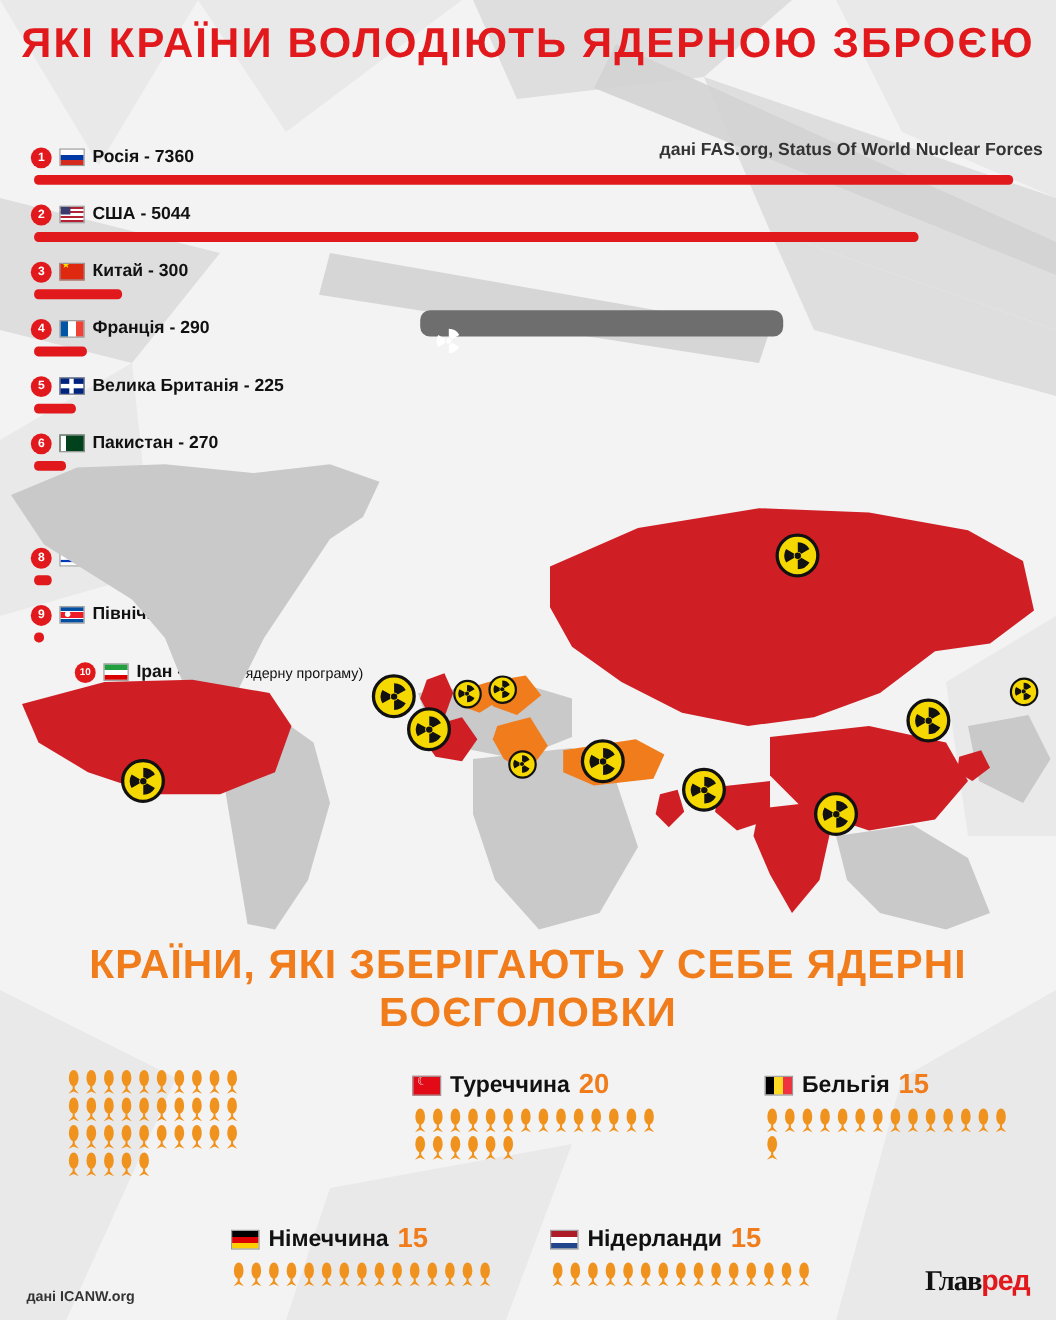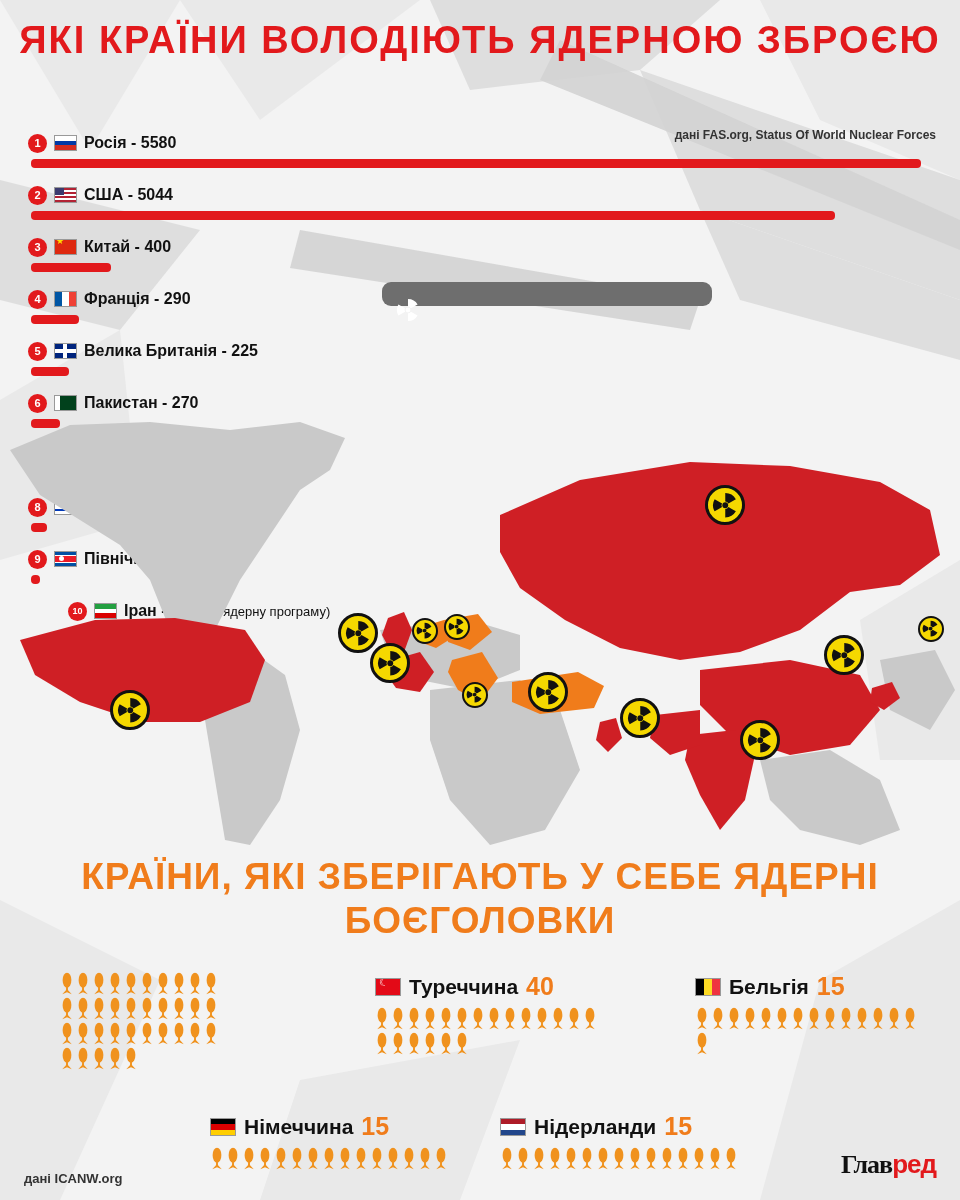--- a/index.html
+++ b/index.html
@@ -15,22 +15,22 @@
   #bg{position:absolute;inset:0;overflow:hidden;}
 
   
   .title{
     position:absolute;top:18px;left:0;width:960px;text-align:center;
     font-size:38px;line-height:44px;font-weight:bold;color:#e2191c;
     letter-spacing:2px;
     text-transform:uppercase;
   }
   .source-note{
-    position:absolute;top:128px;right:24px;
-    font-size:12px;color:#333;font-weight:bold;text-align:right;
+    position:absolute;top:128px;right:12px;
+    font-size:16px;color:#333;font-weight:bold;text-align:right;
   }
 
   
   .rank-list{position:absolute;top:130px;left:28px;width:560px;}
   .rank-row{position:relative;margin-bottom:4px;height:48px;}
   .rank-line{display:flex;align-items:center;height:26px;}
   .badge{
     width:19px;height:19px;border-radius:50%;
     background:#e2191c;color:#fff;font-size:11px;font-weight:bold;
     display:flex;align-items:center;justify-content:center;
@@ -156,39 +156,39 @@
 
 <div class="title">ЯКІ КРАЇНИ ВОЛОДІЮТЬ ЯДЕРНОЮ ЗБРОЄЮ</div>
 <div class="source-note">дані FAS.org, Status Of World Nuclear Forces</div>
 
 <div class="rank-list">
 
   <div class="rank-row">
     <div class="rank-line">
       <div class="badge">1</div>
       <div class="flag f-ru"></div>
-      <div class="rank-label">Росія - 5580</div>
+      <div class="rank-label">Росія - 7360</div>
     </div>
     <div class="bar" style="width:890px;"></div>
   </div>
 
   <div class="rank-row">
     <div class="rank-line">
       <div class="badge">2</div>
       <div class="flag f-us"></div>
       <div class="rank-label">США - 5044</div>
     </div>
     <div class="bar" style="width:804px;"></div>
   </div>
 
   <div class="rank-row">
     <div class="rank-line">
       <div class="badge">3</div>
       <div class="flag f-cn"></div>
-      <div class="rank-label">Китай - 400</div>
+      <div class="rank-label">Китай - 300</div>
     </div>
     <div class="bar" style="width:80px;"></div>
   </div>
 
   <div class="rank-row">
     <div class="rank-line">
       <div class="badge">4</div>
       <div class="flag f-fr"></div>
       <div class="rank-label">Франція - 290</div>
     </div>
@@ -744,21 +744,21 @@
             </g>
           </svg>
         </div>
       </div>
   </div>
 
   <div class="host" style="left:375px;top:0;width:230px;">
     <div class="host-head">
       <div class="flag f-tr"></div>
       <span class="host-name">Туреччина</span>
-      <span class="host-count">40</span>
+      <span class="host-count">20</span>
     </div>
     <div class="bombs" id="bombs-tr" style="max-width: 320px;">
         <div class="bomb">
           <svg viewBox="0 0 20 34">
             <g fill="#f0921e">
               <ellipse cx="10" cy="12" rx="6.5" ry="11"></ellipse>
               <rect x="8.6" y="22" width="2.8" height="7"></rect>
               <polygon points="3,33 10,25 17,33 10,30"></polygon>
             </g>
           </svg>

